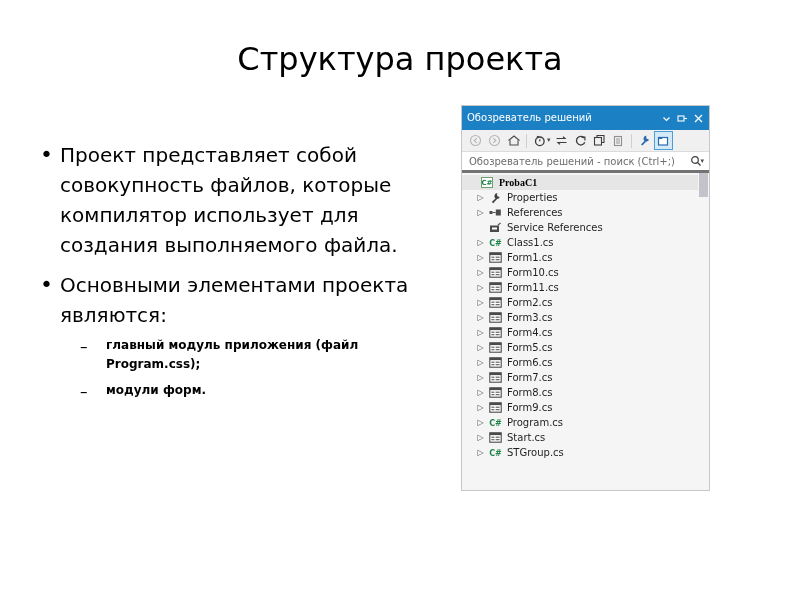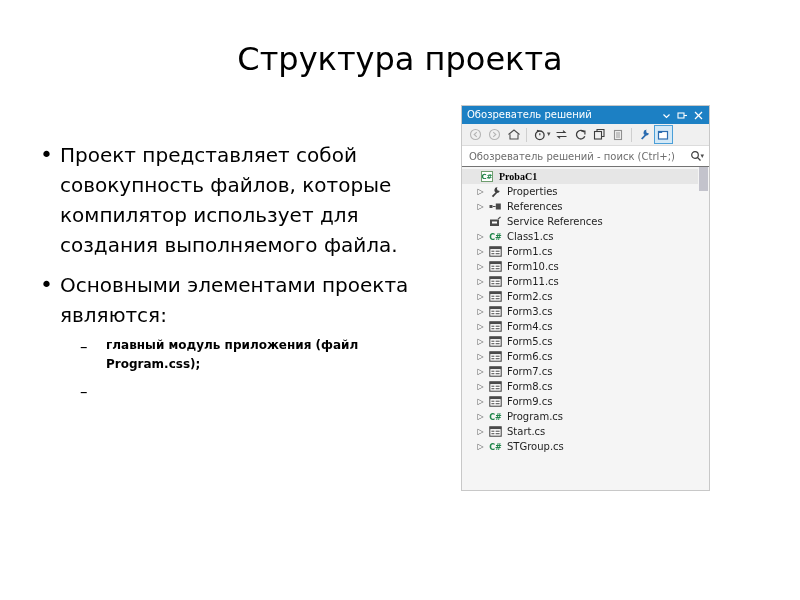--- a/index.html
+++ b/index.html
@@ -85,21 +85,21 @@
     top: 105px;
     width: 249px;
     height: 386px;
     background: #f5f5f5;
     border: 1px solid #c8c8c8;
     box-sizing: border-box;
     font-family: "DejaVu Sans", sans-serif;
     overflow: hidden;
   }
   .se-titlebar {
-    height: 18px;
+    height: 24px;
     background: #1c80c4;
     display: flex;
     align-items: center;
     padding: 0 3px 0 5px;
     box-sizing: border-box;
   }
   .se-title-text {
     color: #ffffff;
     font-size: 10px;
     line-height: 18px;
@@ -150,21 +150,21 @@
     font-size: 7px;
     color: #4d4d4d;
     margin: 0 1px 0 -2px;
     line-height: 19px;
     flex: 0 0 auto;
   }
 
   .se-search {
     height: 21px;
     background: #ffffff;
-    border-bottom: 1px solid #737373;
+    border-bottom: 3px solid #737373;
     display: flex;
     align-items: center;
     padding: 0 4px 0 7px;
     box-sizing: border-box;
   }
   .se-search-placeholder {
     font-size: 10px;
     color: #6d6d6d;
     flex: 1 1 auto;
     white-space: nowrap;
@@ -259,20 +259,21 @@
     <div class="bullet-text">Основными элементами проекта являются:</div>
   </div>
 
   <div class="subbullet">
     <div class="subbullet-marker">–</div>
     <div class="subbullet-text">главный модуль приложения (файл Program.css);</div>
   </div>
 
   <div class="subbullet" style="margin-top:7px;">
     <div class="subbullet-marker">–</div>
+    <div class="subbullet-text"> модули форм.</div>
   </div>
 
 </div>
 
 <div class="se-panel">
 
   <div class="se-titlebar">
     <div class="se-title-text">Обозреватель решений</div>
     <div class="se-title-spacer"></div>
 

